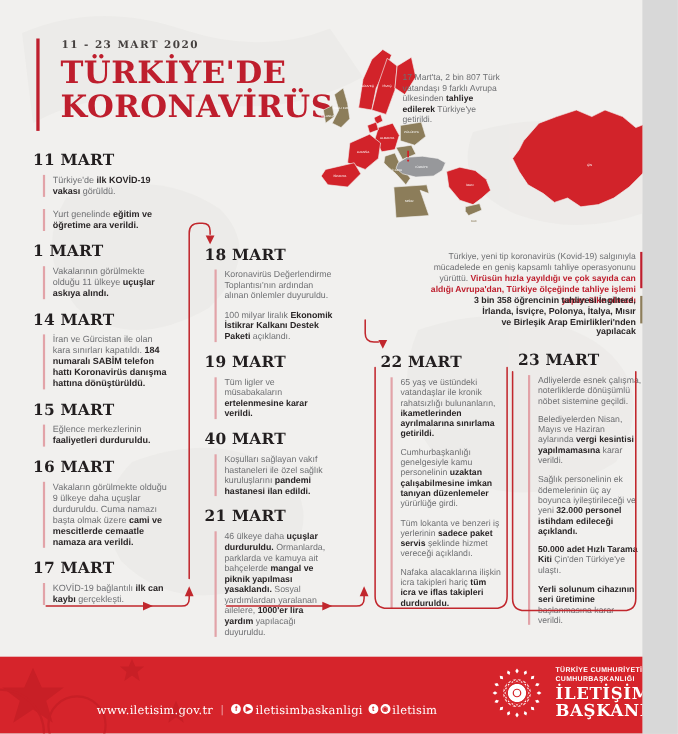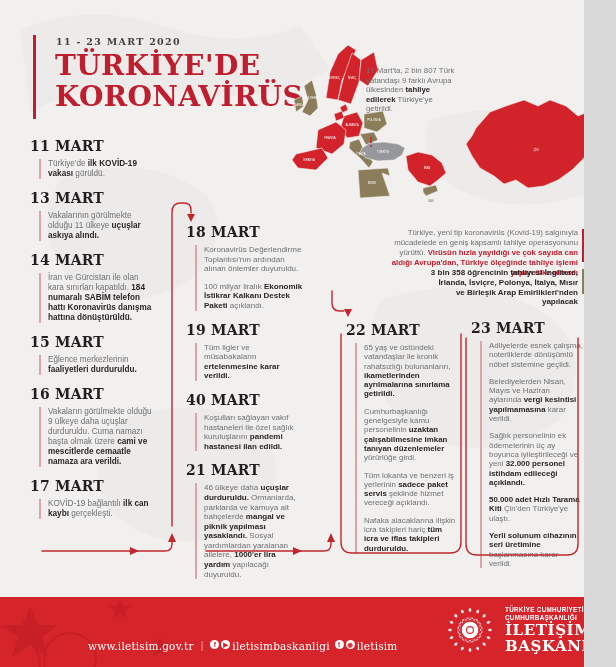--- a/index.html
+++ b/index.html
@@ -139,23 +139,26 @@
   <div class="abs bar-olive"></div>
 
   <div class="col col1">
     <section class="titem">
       <h3>11 MART</h3>
       <div class="tbody">
           <p><span>Türkiye'de </span><span class="b">ilk KOVİD-19 vakası</span><span> görüldü.</span></p>
         </div>
     </section>
     <section class="titem">
-    </section>
-    <section class="titem">
-      <h3>13 MART</h3>
+      <div class="tbody">
+          <p><span>Yurt genelinde </span><span class="b">eğitim ve öğretime ara verildi.</span></p>
+        </div>
+    </section>
+    <section class="titem">
+      <h3>1 MART</h3>
       <div class="tbody">
           <p><span>Vakalarının görülmekte olduğu 11 ülkeye </span><span class="b">uçuşlar askıya alındı.</span></p>
         </div>
     </section>
     <section class="titem">
       <h3>14 MART</h3>
       <div class="tbody">
           <p><span>İran ve Gürcistan ile olan kara sınırları kapatıldı. </span><span class="b">184 numaralı SABİM telefon hattı Koronavirüs danışma hattına dönüştürüldü.</span></p>
         </div>
     </section>

